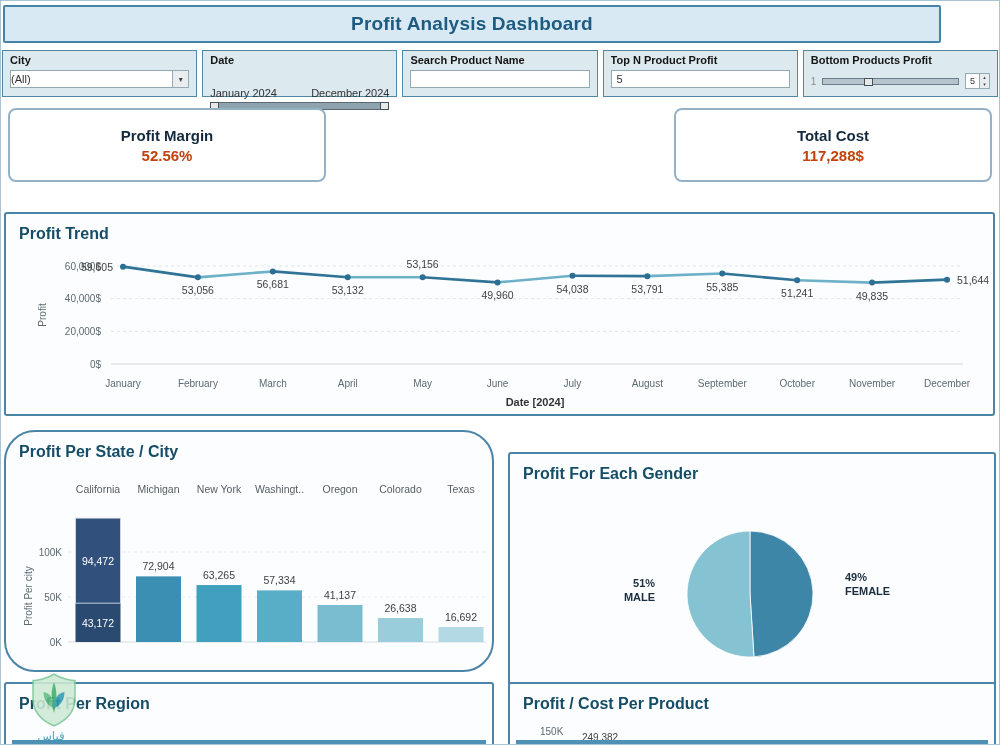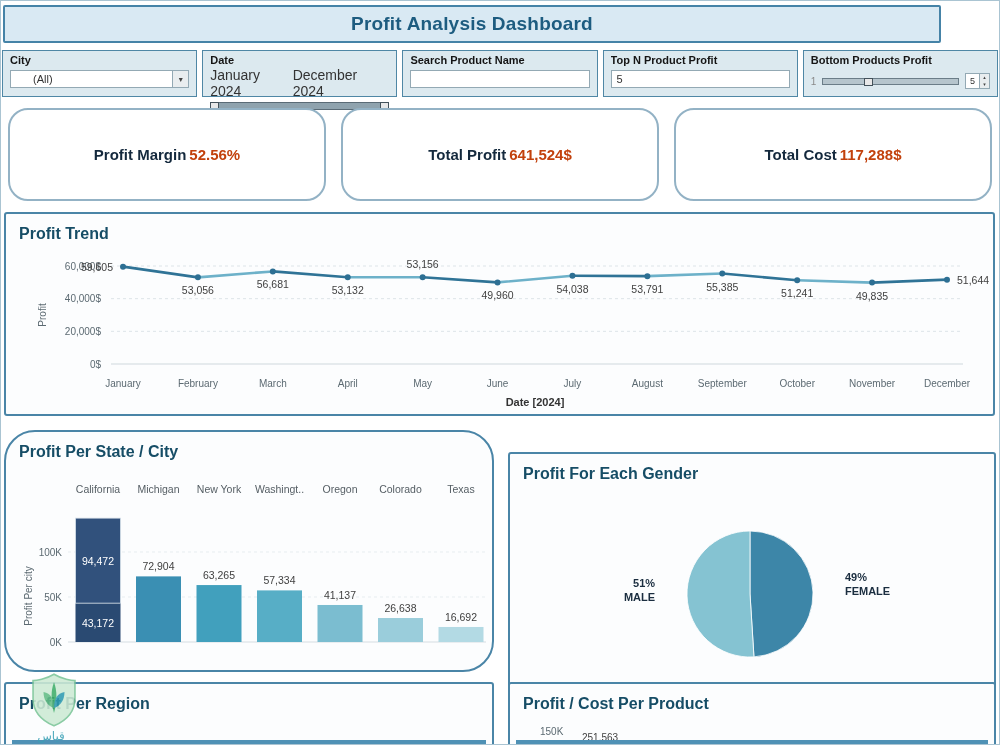--- a/index.html
+++ b/index.html
@@ -19,49 +19,49 @@
   .header h1 { margin:0; font-size:19px; font-weight:bold; color:#1d5c80; letter-spacing:.2px; }
 
   
   .filters { position:absolute; left:2px; top:50px; width:996px; height:47px; display:flex; gap:5px; }
   .filter {
     flex:1; background:#dce9ef; border:1px solid #4f87a5; padding:3px 7px; position:relative;
   }
   .f-label { font-size:11px; font-weight:bold; color:#151515; line-height:13px; white-space:nowrap; overflow:hidden; }
   .dropdown {
     margin-top:3px; height:18px; background:#fff; border:1px solid #93a9b4; position:relative;
-    display:flex; align-items:center; font-size:11px; color:#333; padding:0 18px 0 22px;
+    display:flex; align-items:center; font-size:11px; color:#333; padding:0 18px 0 0;
   }
   .dd-btn {
     position:absolute; right:0; top:0; bottom:0; width:16px; background:#e9edef; border-left:1px solid #93a9b4;
     display:flex; align-items:center; justify-content:center; font-size:8px; color:#444; cursor:pointer;
   }
-  .date-range { display:flex; justify-content:space-between; margin-top:0; font-size:14px; color:#333; }
+  .date-range { display:flex; justify-content:space-between; margin-top:20px; font-size:11px; color:#333; }
   .range-track {
     margin-top:3px; height:8px; background:#8fa3ae; border:1px solid #5a6b76; position:relative;
   }
   .handle { position:absolute; top:-1px; width:9px; height:8px; background:#e8e8e8; border:1px solid #44525b; }
   .handle.left { left:-1px; } .handle.right { right:-1px; } .handle.mid { left:30%; }
   .text-input {
     margin-top:3px; width:100%; height:18px; background:#fff; border:1px solid #93a9b4;
     font-family:"Liberation Sans",sans-serif; font-size:11px; color:#333; padding:0 5px;
   }
   .bottom-row { display:flex; align-items:center; margin-top:6px; gap:6px; }
   .bottom-min { font-size:10px; color:#8a8a8a; }
   .mini-track { flex:1; height:7px; background:#b6c5cd; border:1px solid #6b7d88; position:relative; }
   .spin { display:flex; align-items:stretch; height:16px; border:1px solid #93a9b4; background:#fff; }
   .spin-val { width:13px; font-size:9px; text-align:center; line-height:14px; color:#333; }
   .spin-btns { width:10px; display:flex; flex-direction:column; border-left:1px solid #93a9b4; background:#e9edef; }
   .spin-btns i { flex:1; font-style:normal; font-size:5px; line-height:7px; text-align:center; color:#444; }
 
   
   .kpi-row { position:absolute; left:8px; top:108px; width:984px; display:flex; justify-content:space-between; }
   .kpi {
-    width:318px; height:93px; background:#fff; border:2px solid #93b2c5; border-radius:20px;
-    display:flex; flex-direction:row; align-items:center; justify-content:center; gap:3px;
+    width:318px; height:74px; background:#fff; border:2px solid #93b2c5; border-radius:8px;
+    display:flex; flex-direction:column; align-items:center; justify-content:center; gap:3px;
   }
   .kpi-label { font-size:15px; font-weight:bold; color:#14293d; }
   .kpi-value { font-size:15px; font-weight:bold; color:#c2410c; }
 
   
   .section { position:absolute; background:#fcfdfe; border:2px solid #4a85a7; border-radius:3px; }
   .section-title { font-size:16px; font-weight:bold; color:#164d66; padding:9px 12px 0 13px; line-height:21px; }
   .sec-trend   { left:4px;   top:212px; width:991px; height:204px; }
   .sec-state   { left:4px;   top:430px; width:490px; height:242px;border-radius:31px; }
   .sec-gender  { left:508px; top:452px; width:488px; height:242px; }
@@ -145,24 +145,20 @@
       </div>
     </div>
   </div>
 
 </div>
 
 <div class="kpi-row">
   <div class="kpi">
     <div class="kpi-label">Profit Margin</div>
     <div class="kpi-value">52.56%</div>
-  </div>
-  <div class="kpi">
-    <div class="kpi-label">Total Profit</div>
-    <div class="kpi-value">641,524$</div>
   </div>
   <div class="kpi">
     <div class="kpi-label">Total Cost</div>
     <div class="kpi-value">117,288$</div>
   </div>
 </div>
 
 <div class="section sec-trend">
   <div class="section-title">Profit Trend</div>
   <svg id="trend-svg" width="983" height="166">
@@ -275,21 +271,21 @@
 </div>
 
 <div class="section sec-region">
   <div class="section-title">Profit Per Region</div>
   <div class="strip"></div>
 </div>
 
 <div class="section sec-product">
   <div class="section-title">Profit / Cost Per Product</div>
   <div class="axis-tick-partial">150K</div>
-  <div class="bar-label-partial">251,563</div>
+  <div class="bar-label-partial">249,382</div>
   <div class="strip"></div>
 </div>
 
 <div class="watermark">
   <svg width="58" height="58" viewBox="0 0 72 72">
     <path d="M36 4 C46 10 58 12 62 12 L62 34 C62 52 50 62 36 68 C22 62 10 52 10 34 L10 12 C14 12 26 10 36 4 Z" fill="#cdead4" stroke="#7bc598" stroke-width="2"></path>
     <path d="M36 14 C40 24 40 38 36 52 C32 38 32 24 36 14 Z" fill="#3fae6a"></path>
     <path d="M23 26 C32 28 36 34 36 46 C27 43 23 35 23 26 Z" fill="#62bd85"></path>
     <path d="M49 26 C40 28 36 34 36 46 C45 43 49 35 49 26 Z" fill="#2f9bb0"></path>
   </svg>

